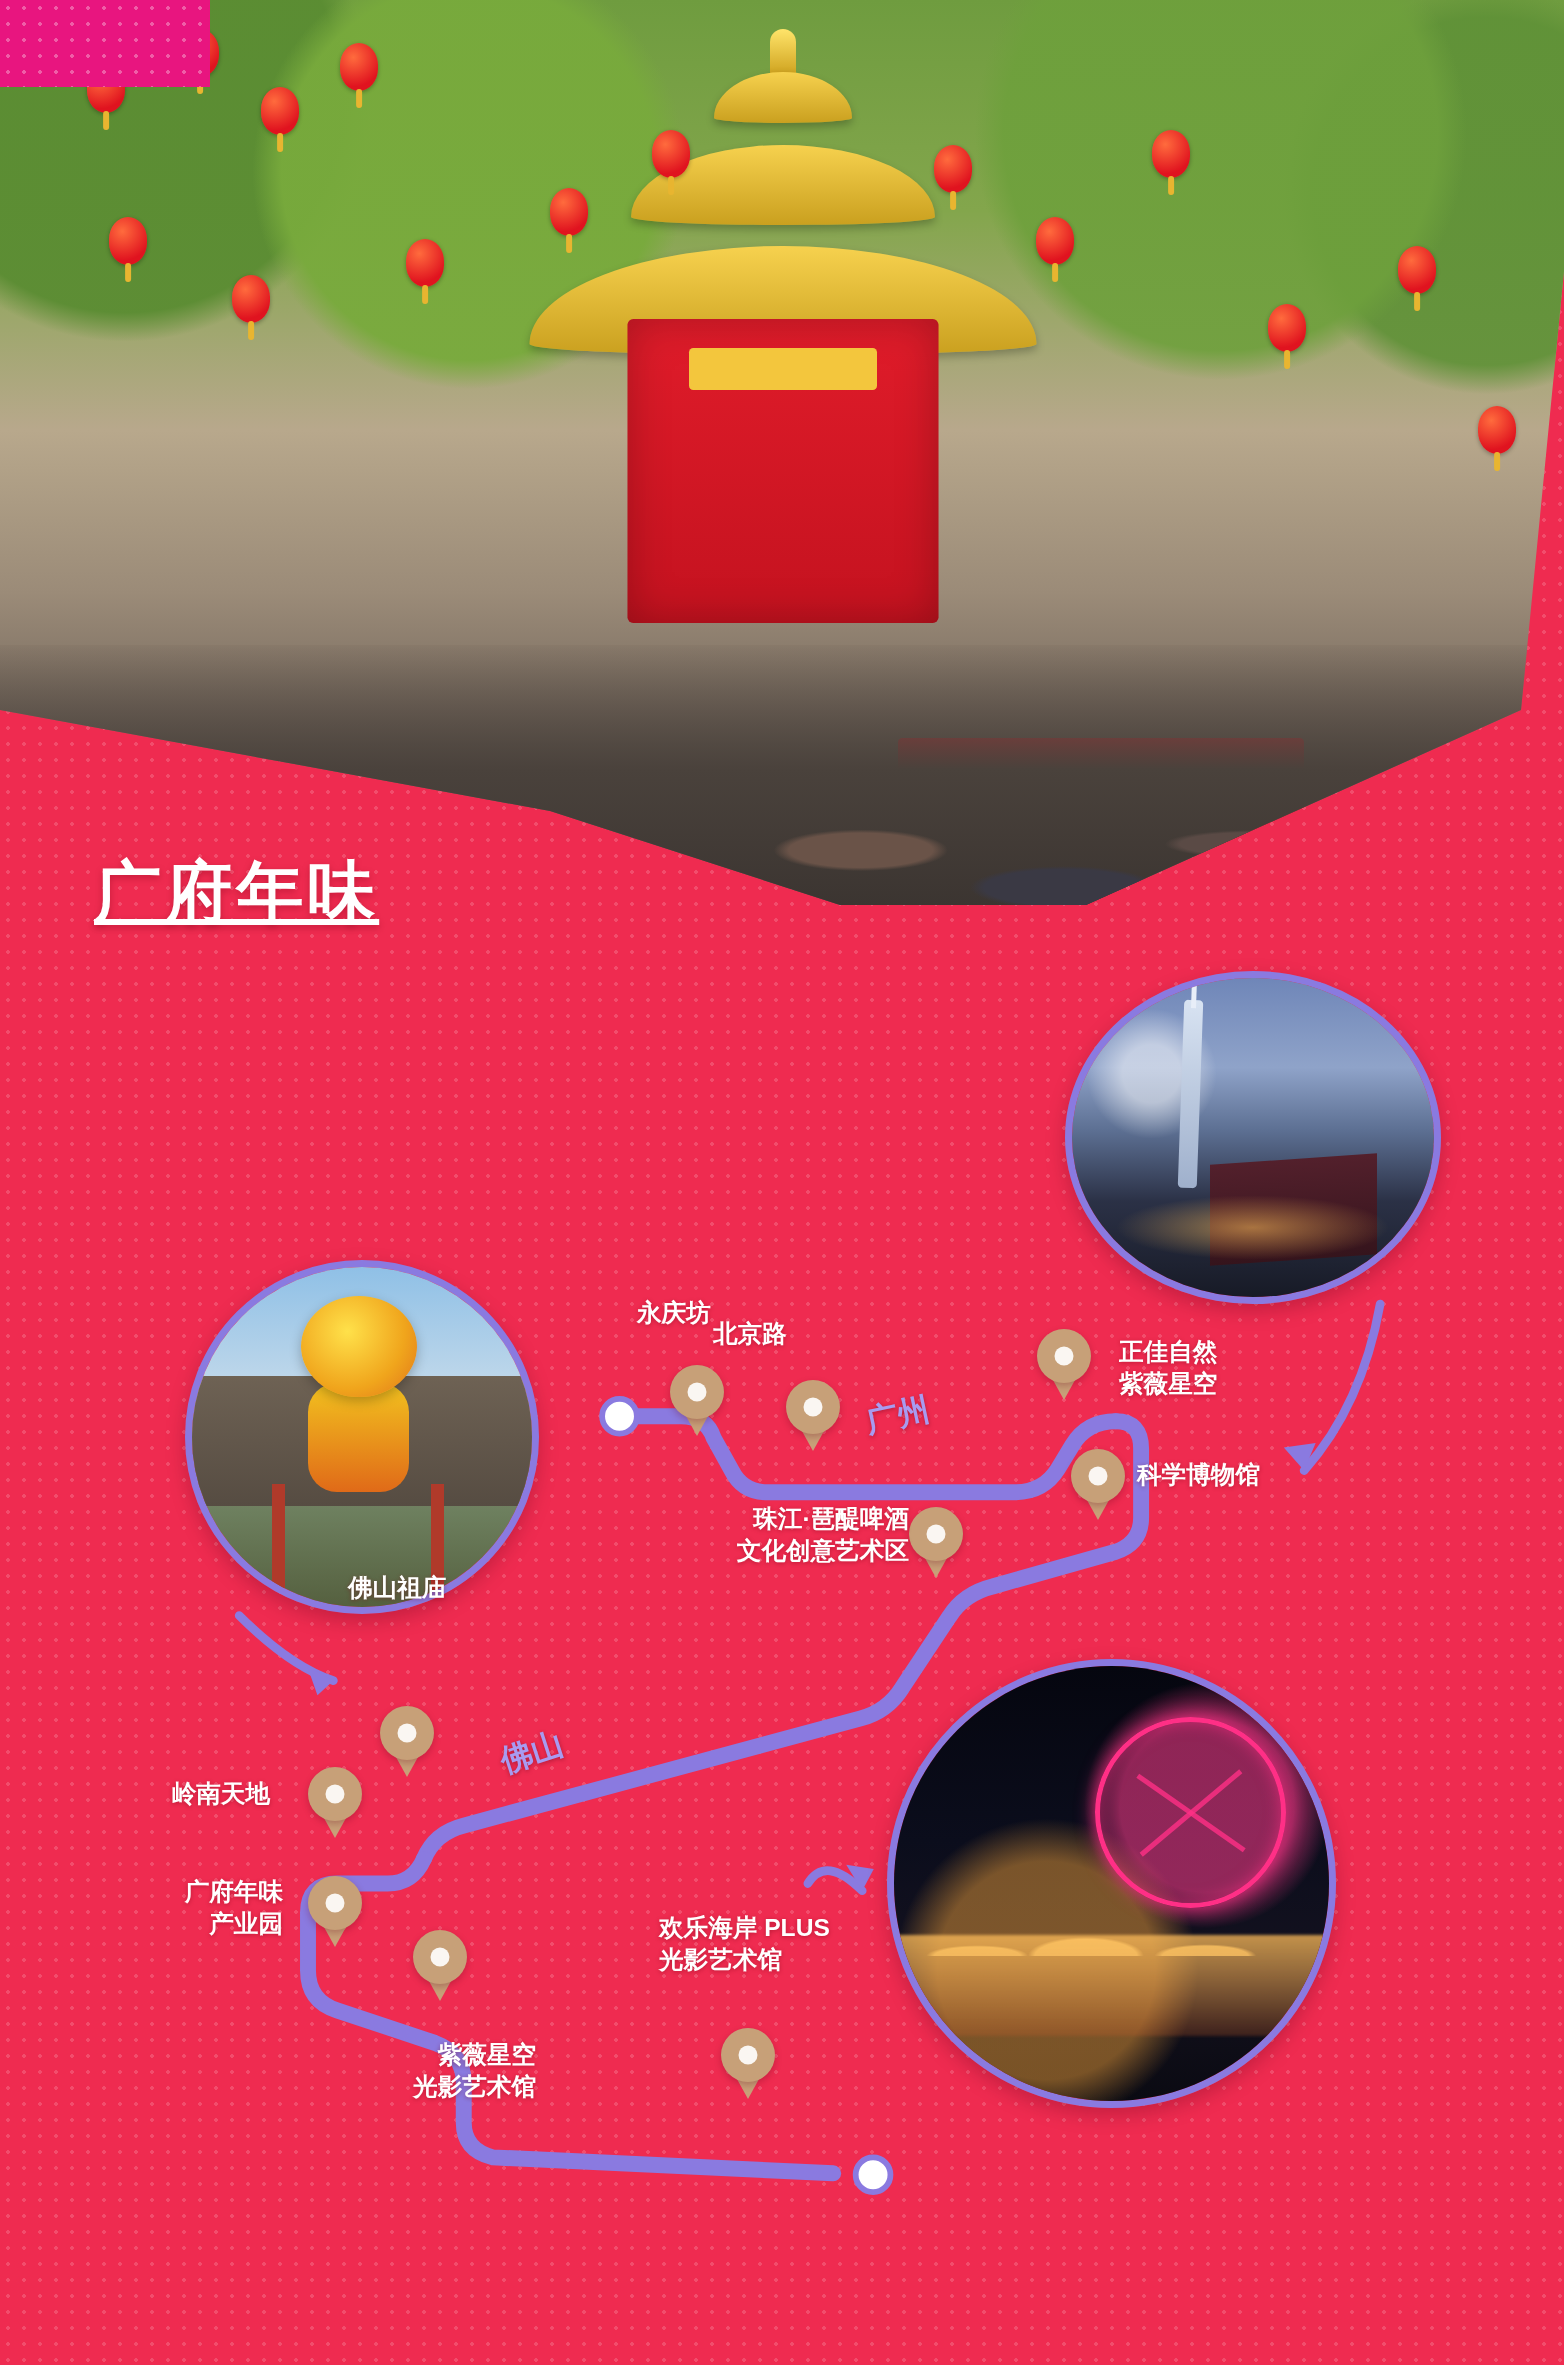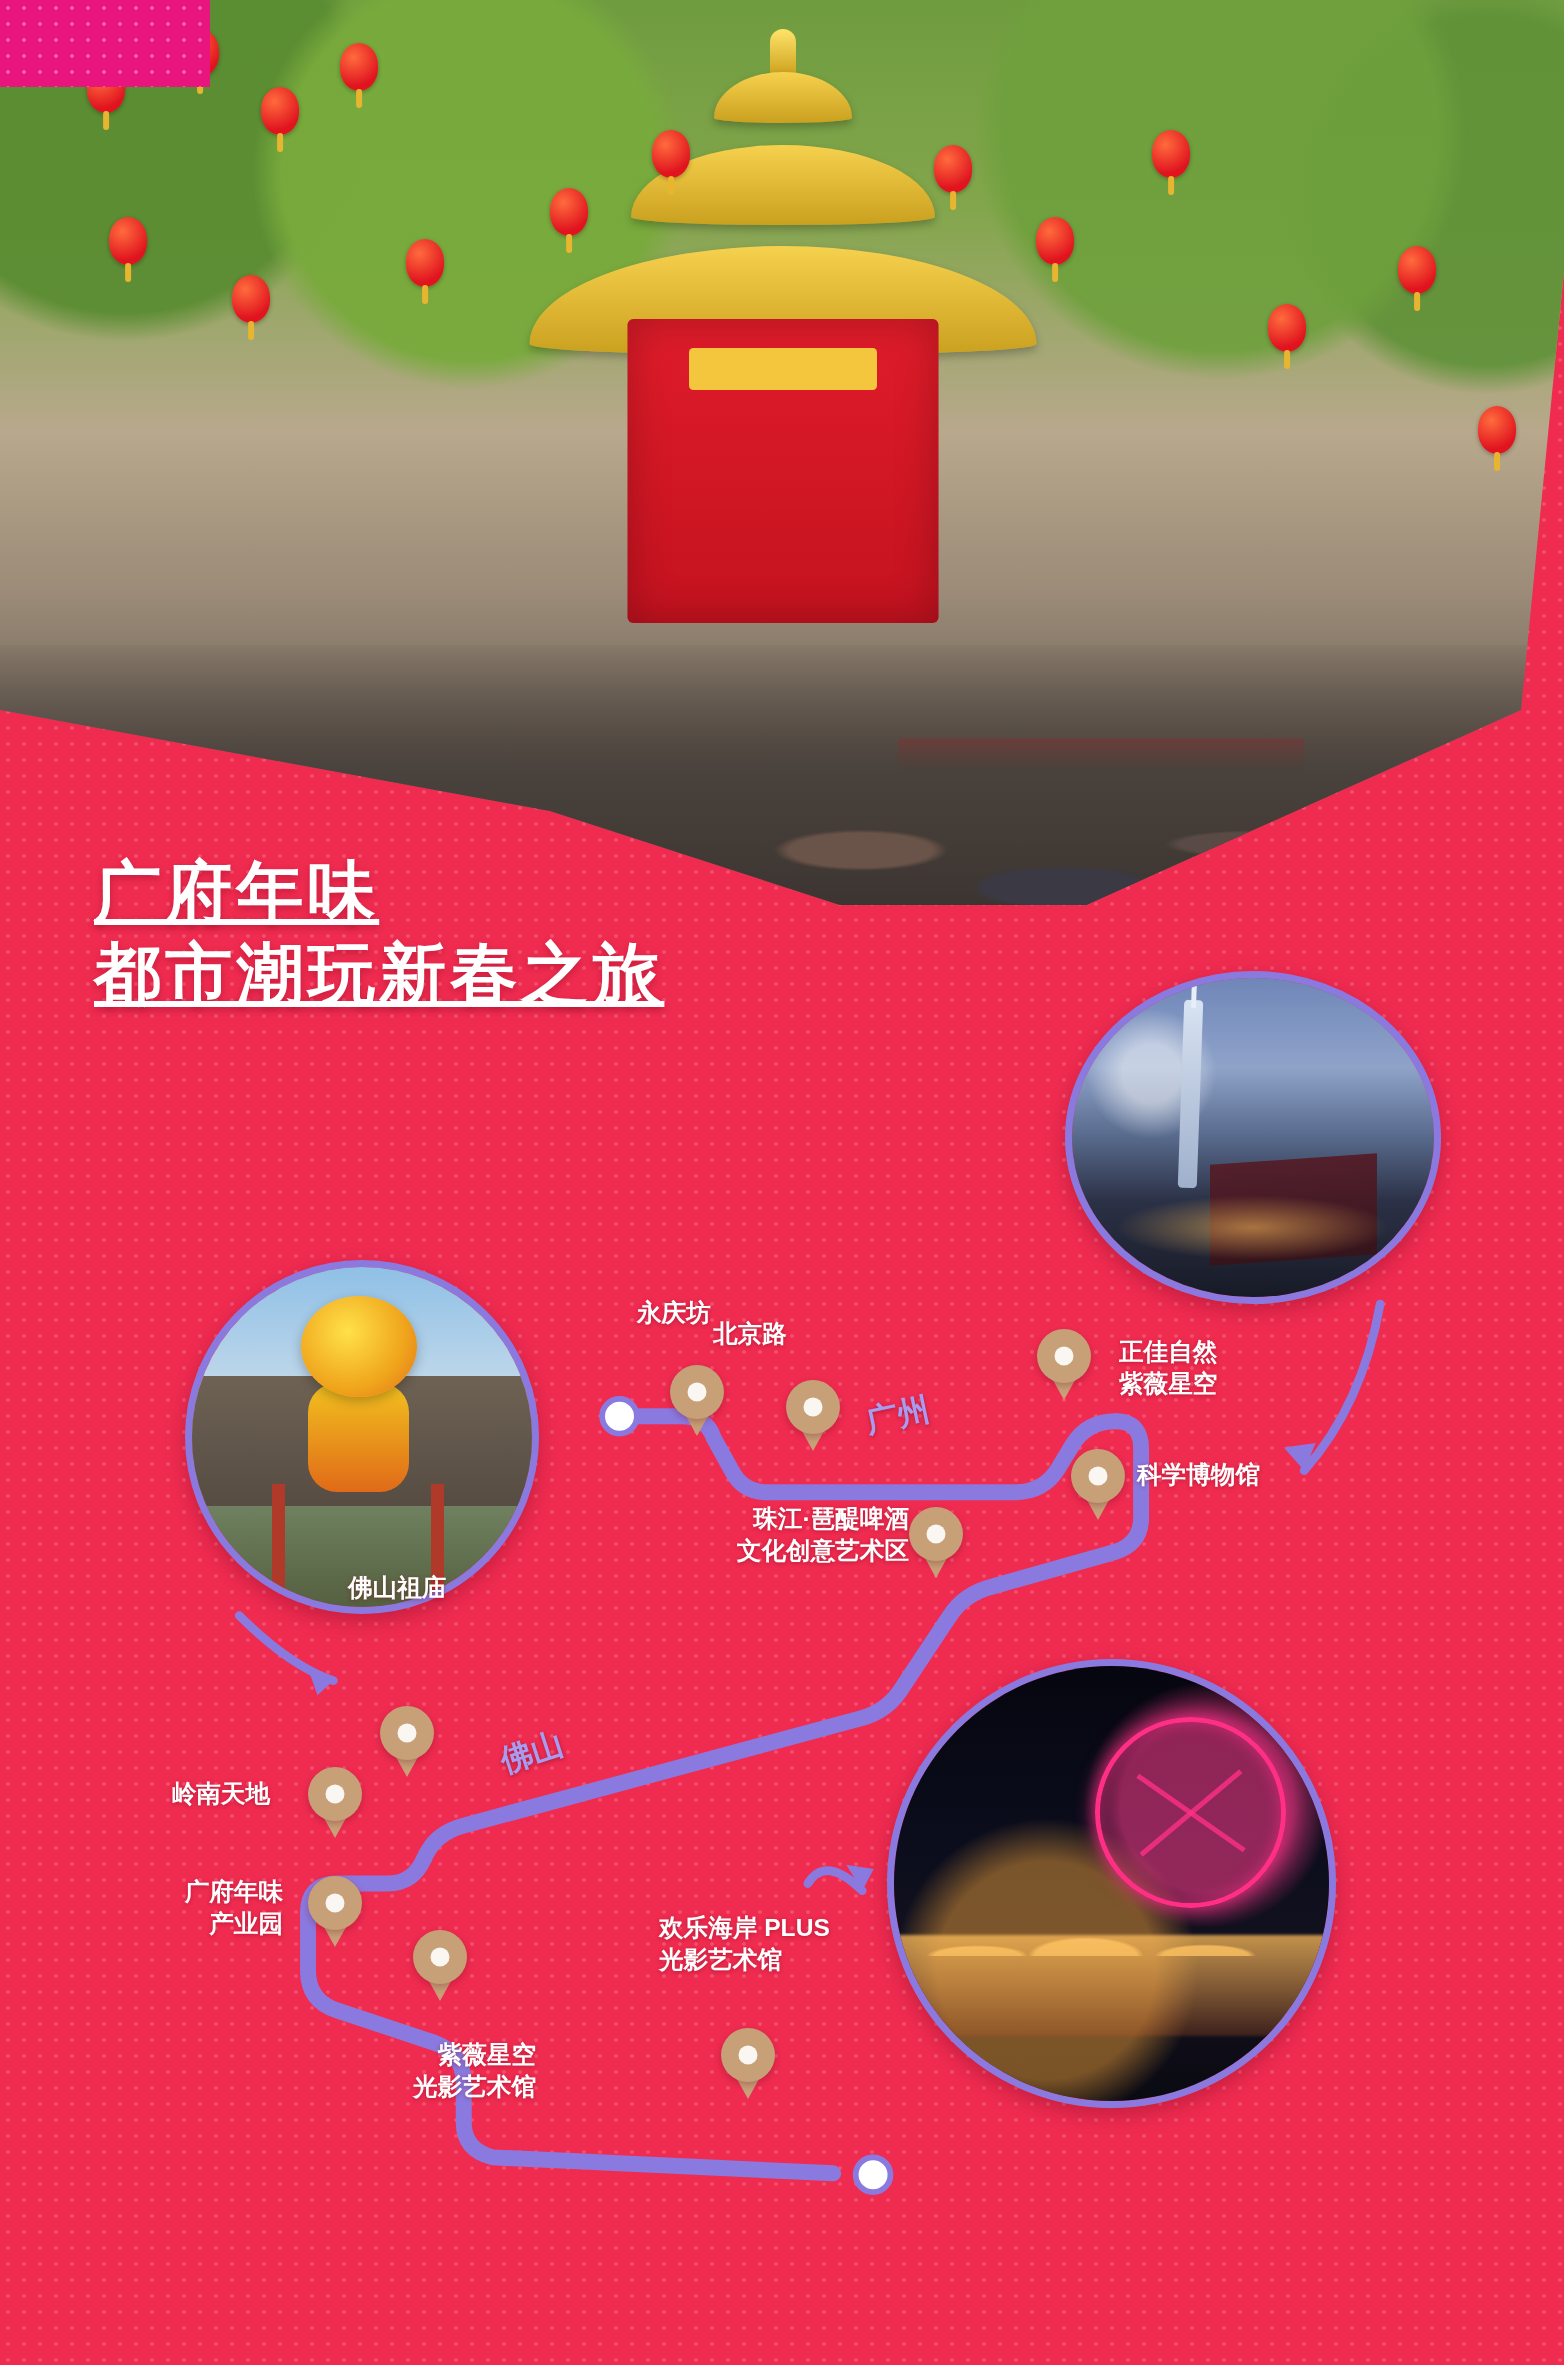--- a/index.html
+++ b/index.html
@@ -261,21 +261,20 @@
   <div class="lantern" style="left:1268px;top:304px"></div>
   <div class="lantern" style="left:1398px;top:246px"></div>
   <div class="lantern" style="left:1478px;top:406px"></div>
 
   <div class="crowd-red"></div>
   <div class="crowd"></div>
 </div>
 
 <div id="title-block">
   <div class="title-line">广府年味</div>
-  <div class="title-line">都市潮玩新春之旅</div>
 </div>
 
 <svg id="route" viewBox="0 0 2160 3266">
   <g fill="none" stroke="#8a7ae0" stroke-width="22" stroke-linecap="round" stroke-linejoin="round">
     <path d="M855 1955 L940 1955 Q975 1955 985 1985 L1010 2030 Q1025 2060 1060 2060 L1400 2060 Q1440 2060 1460 2028 L1480 1995 Q1500 1962 1540 1962"></path>
     <path d="M1540 1962 Q1575 1962 1575 2000 L1575 2095 Q1575 2130 1540 2142 L1370 2190 Q1330 2200 1310 2232 L1245 2330 Q1225 2362 1188 2372 L640 2520 Q600 2530 585 2566"></path>
     <path d="M585 2566 Q570 2600 535 2600 L465 2600 Q425 2600 425 2640 L425 2720 Q425 2762 465 2775 L600 2820 Q640 2835 640 2875 L640 2930 Q640 2968 680 2978 L1150 3000"></path>
   </g>
   <circle cx="855" cy="1955" r="24" fill="#ffffff" stroke="#8a7ae0" stroke-width="8"></circle>
   <circle cx="1205" cy="3002" r="24" fill="#ffffff" stroke="#8a7ae0" stroke-width="8"></circle>

